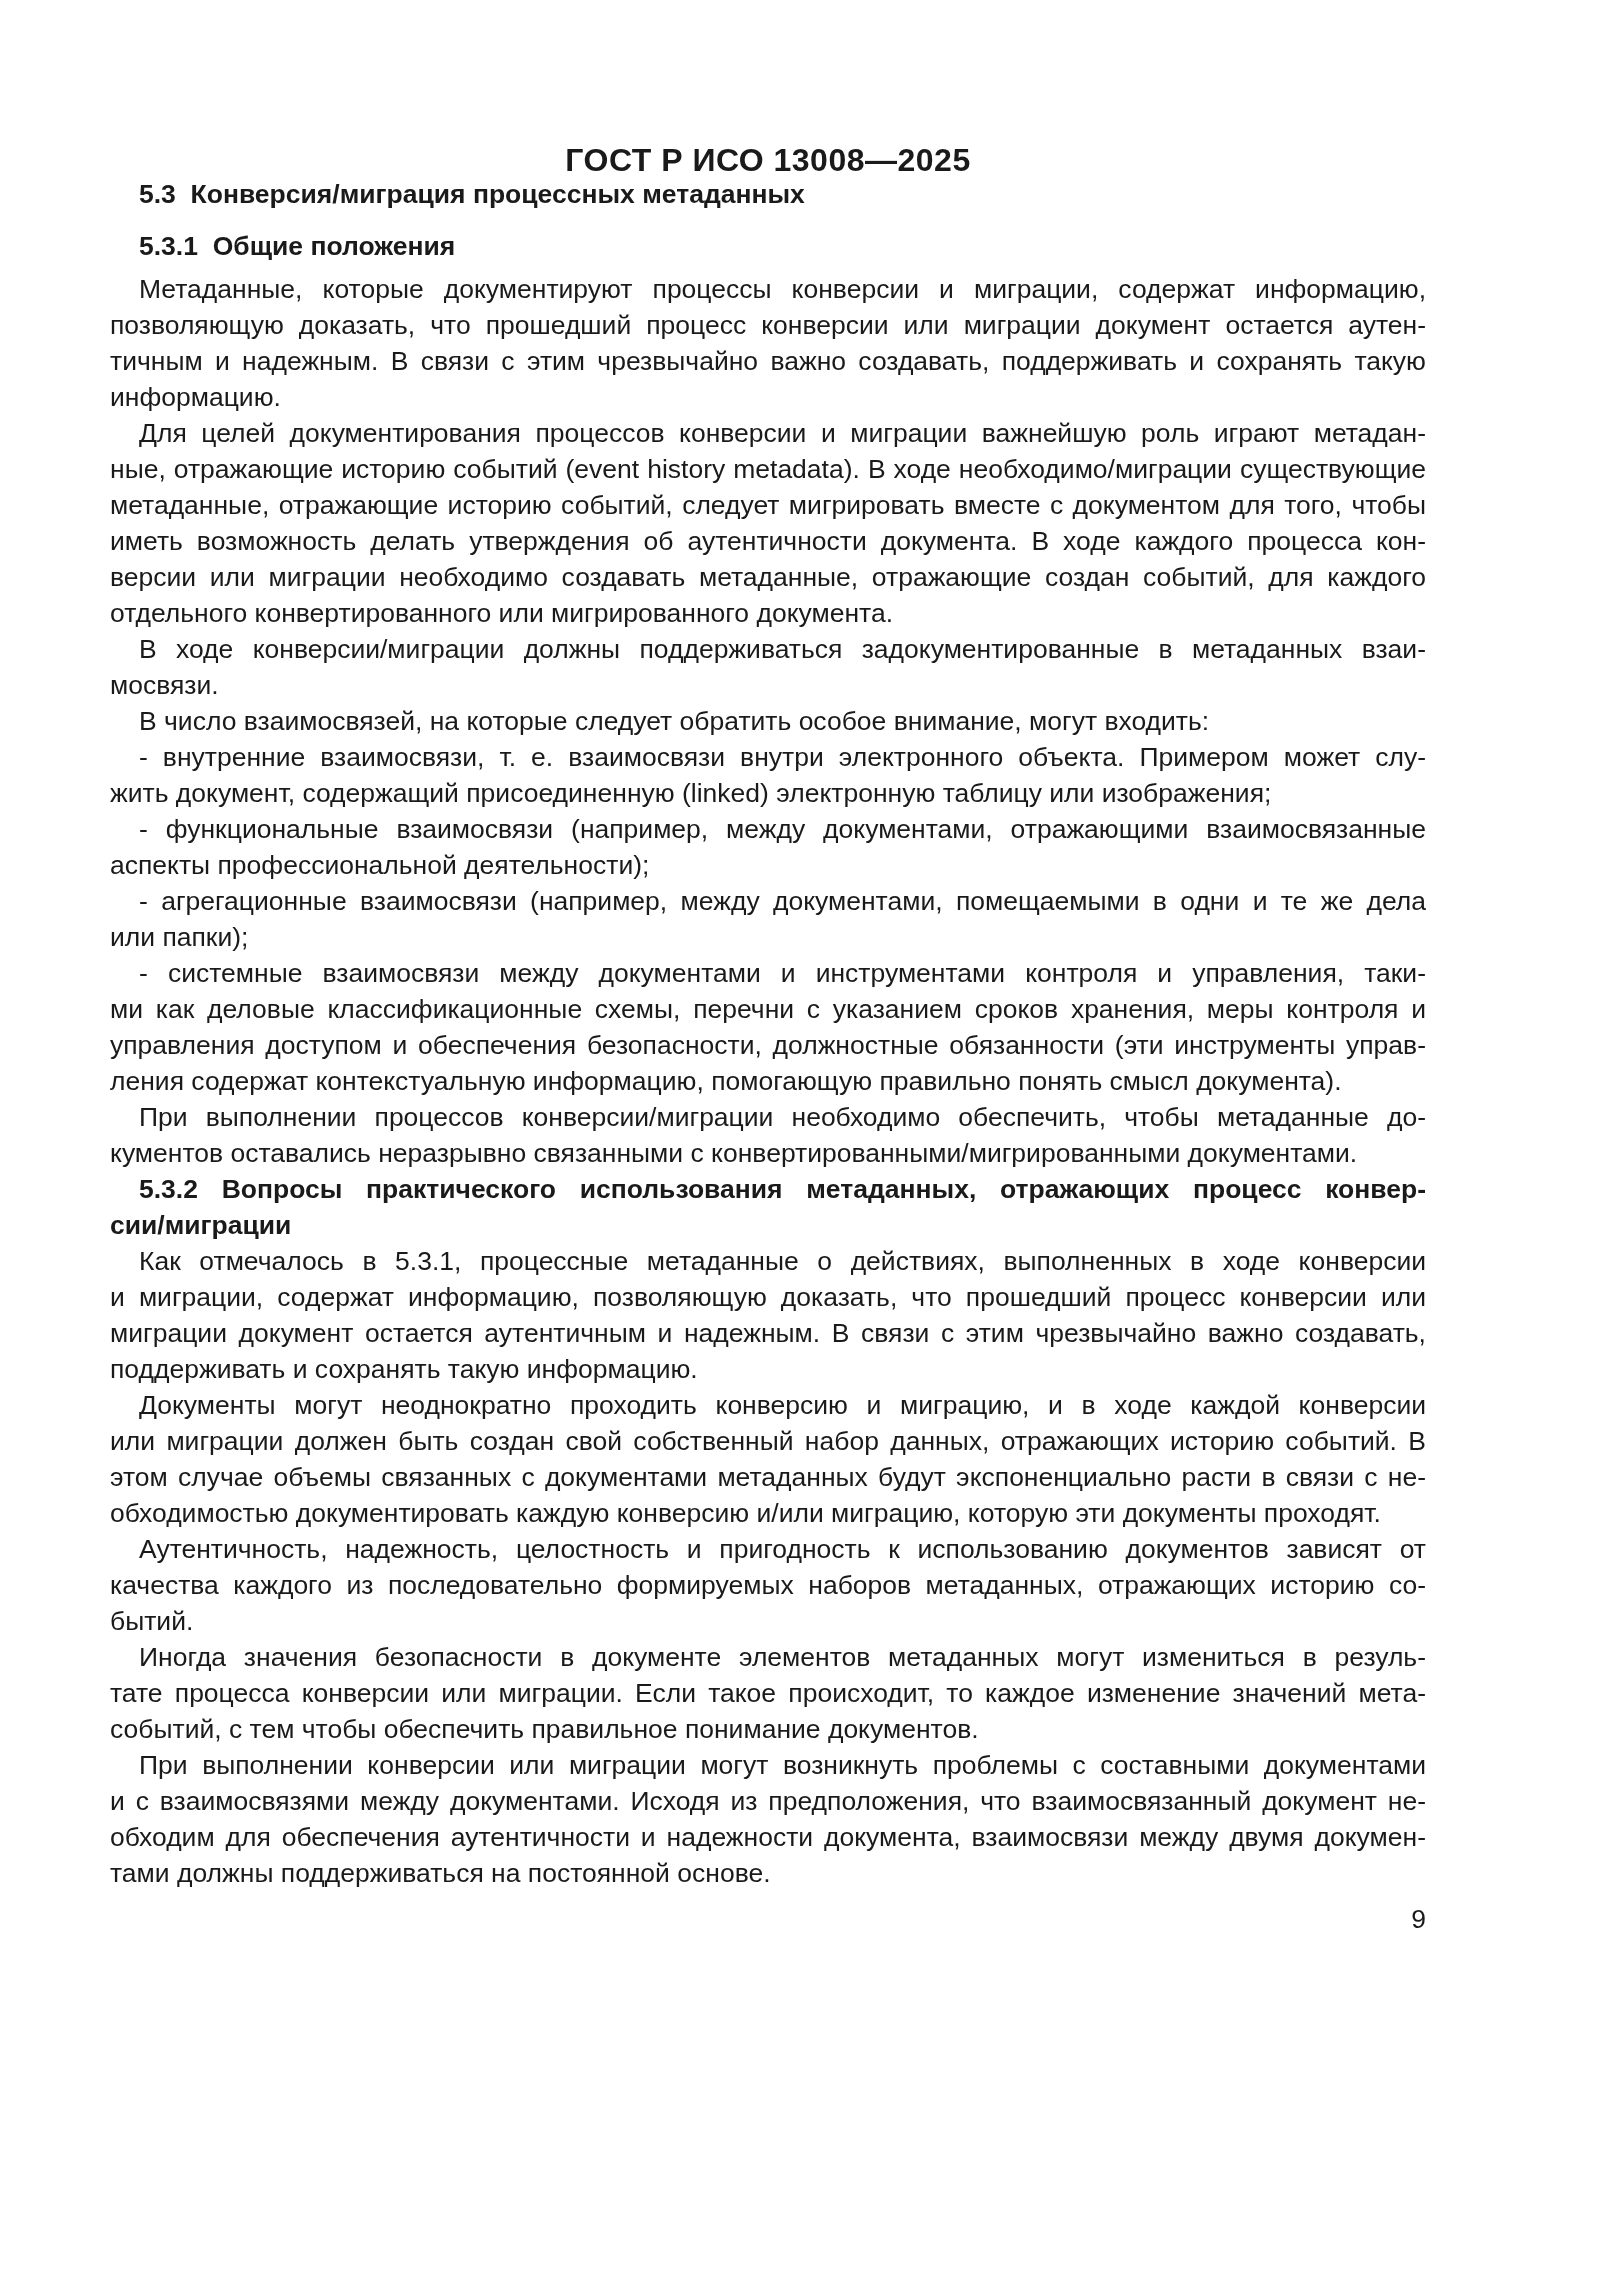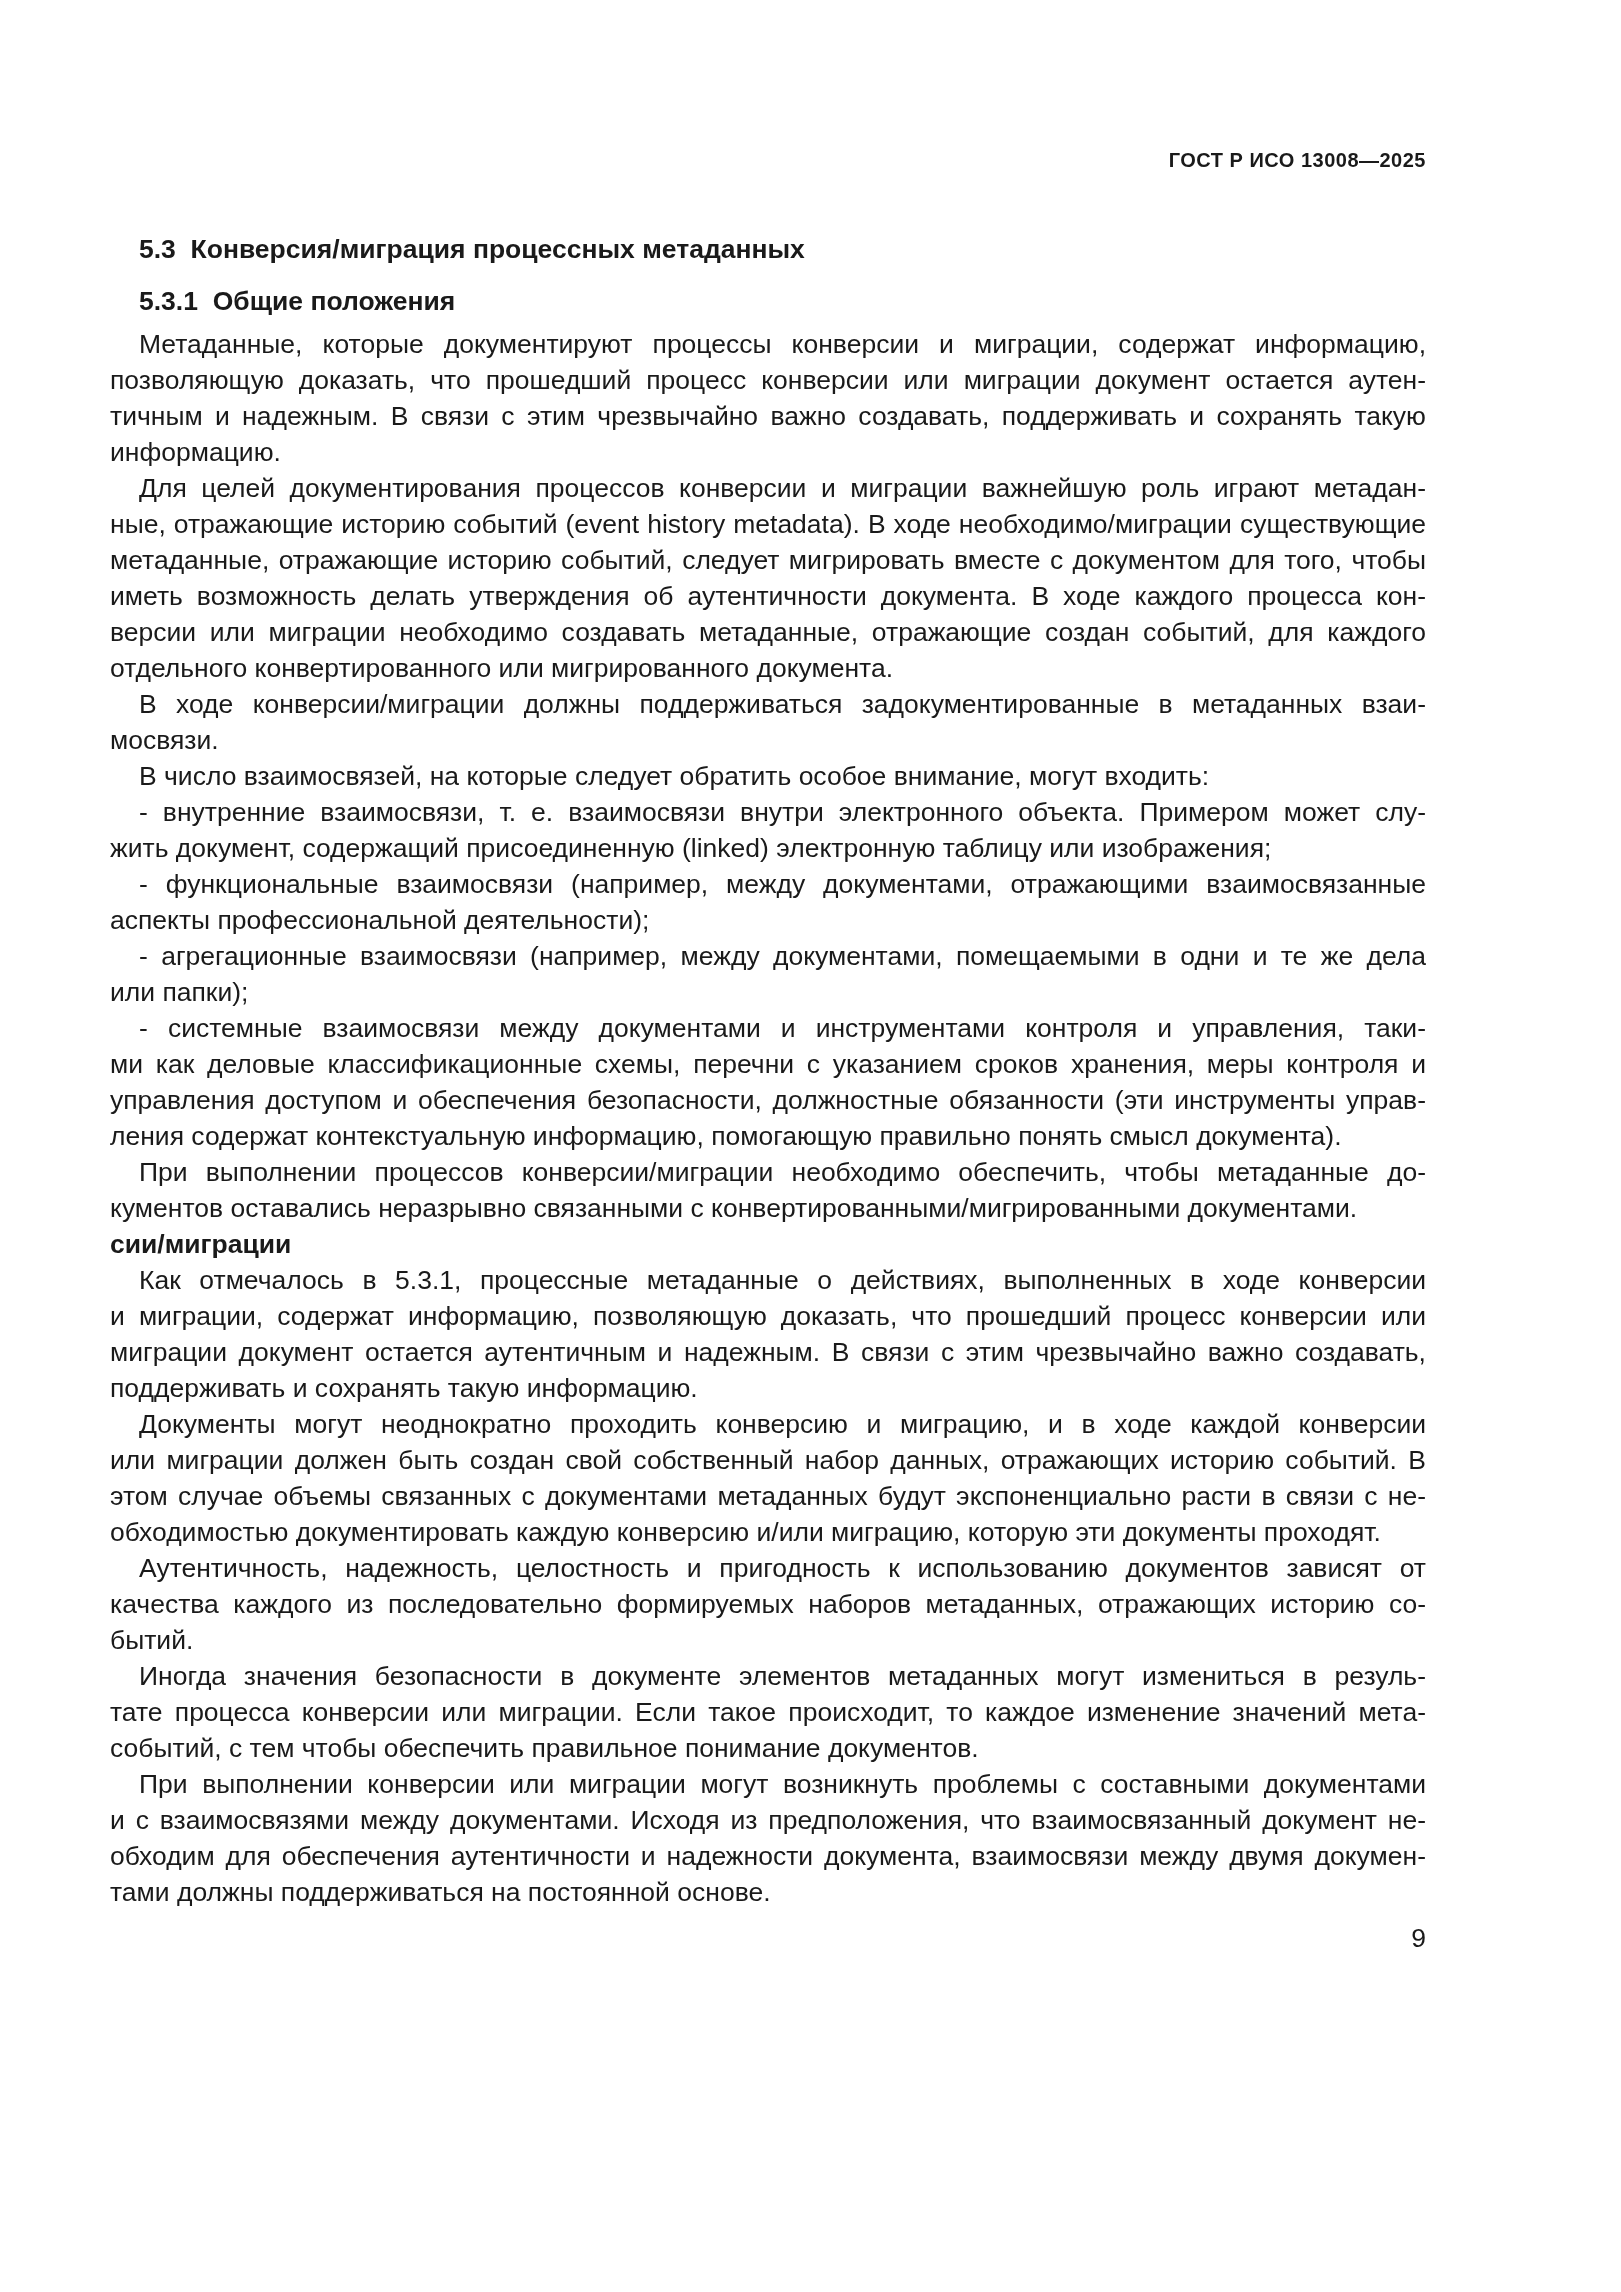--- a/index.html
+++ b/index.html
@@ -13,25 +13,24 @@
     color: #1a1a1a;
     overflow: hidden;
   }
   .content {
     position: absolute;
     left: 110px;
     top: 145px;
     width: 1316px;
   }
   .running-header {
-    text-align: right;
+    text-align: center;
     font-weight: bold;
-    font-size: 20px;
+    font-size: 32px;
     line-height: 31px;
-    margin-bottom: 55px;
     letter-spacing: 0.5px;
   }
   .block { font-size: 26.5px; line-height: 36px; }
   .block.h2 { font-weight: bold; margin-top: 0; }
   .block.h3 { font-weight: bold; margin-top: 15.7px; margin-bottom: 7.8px; }
   .block.h3flow { font-weight: bold; }
   .line { width: 100%; text-align: left; }
   .line.justified { text-align: justify; text-align-last: justify; }
   .line.last { text-align: right; text-align-last: left; }
   .line.first { text-indent: 29px; }
@@ -92,20 +91,21 @@
           <div class="line first justified">- системные взаимосвязи между документами и инструментами контроля и управления, таки-</div>
           <div class="line justified">ми как деловые классификационные схемы, перечни с указанием сроков хранения, меры контроля и</div>
           <div class="line justified">управления доступом и обеспечения безопасности, должностные обязанности (эти инструменты управ-</div>
           <div class="line last">ления содержат контекстуальную информацию, помогающую правильно понять смысл документа).</div>
         </div>
         <div class="block p">
           <div class="line first justified">При выполнении процессов конверсии/миграции необходимо обеспечить, чтобы метаданные до-</div>
           <div class="line last">кументов оставались неразрывно связанными с конвертированными/мигрированными документами.</div>
         </div>
         <div class="block h3flow">
+          <div class="line first justified">5.3.2 Вопросы практического использования метаданных, отражающих процесс конвер-</div>
           <div class="line last">сии/миграции</div>
         </div>
         <div class="block p">
           <div class="line first justified">Как отмечалось в 5.3.1, процессные метаданные о действиях, выполненных в ходе конверсии</div>
           <div class="line justified">и миграции, содержат информацию, позволяющую доказать, что прошедший процесс конверсии или</div>
           <div class="line justified">миграции документ остается аутентичным и надежным. В связи с этим чрезвычайно важно создавать,</div>
           <div class="line last">поддерживать и сохранять такую информацию.</div>
         </div>
         <div class="block p">
           <div class="line first justified">Документы могут неоднократно проходить конверсию и миграцию, и в ходе каждой конверсии</div>

